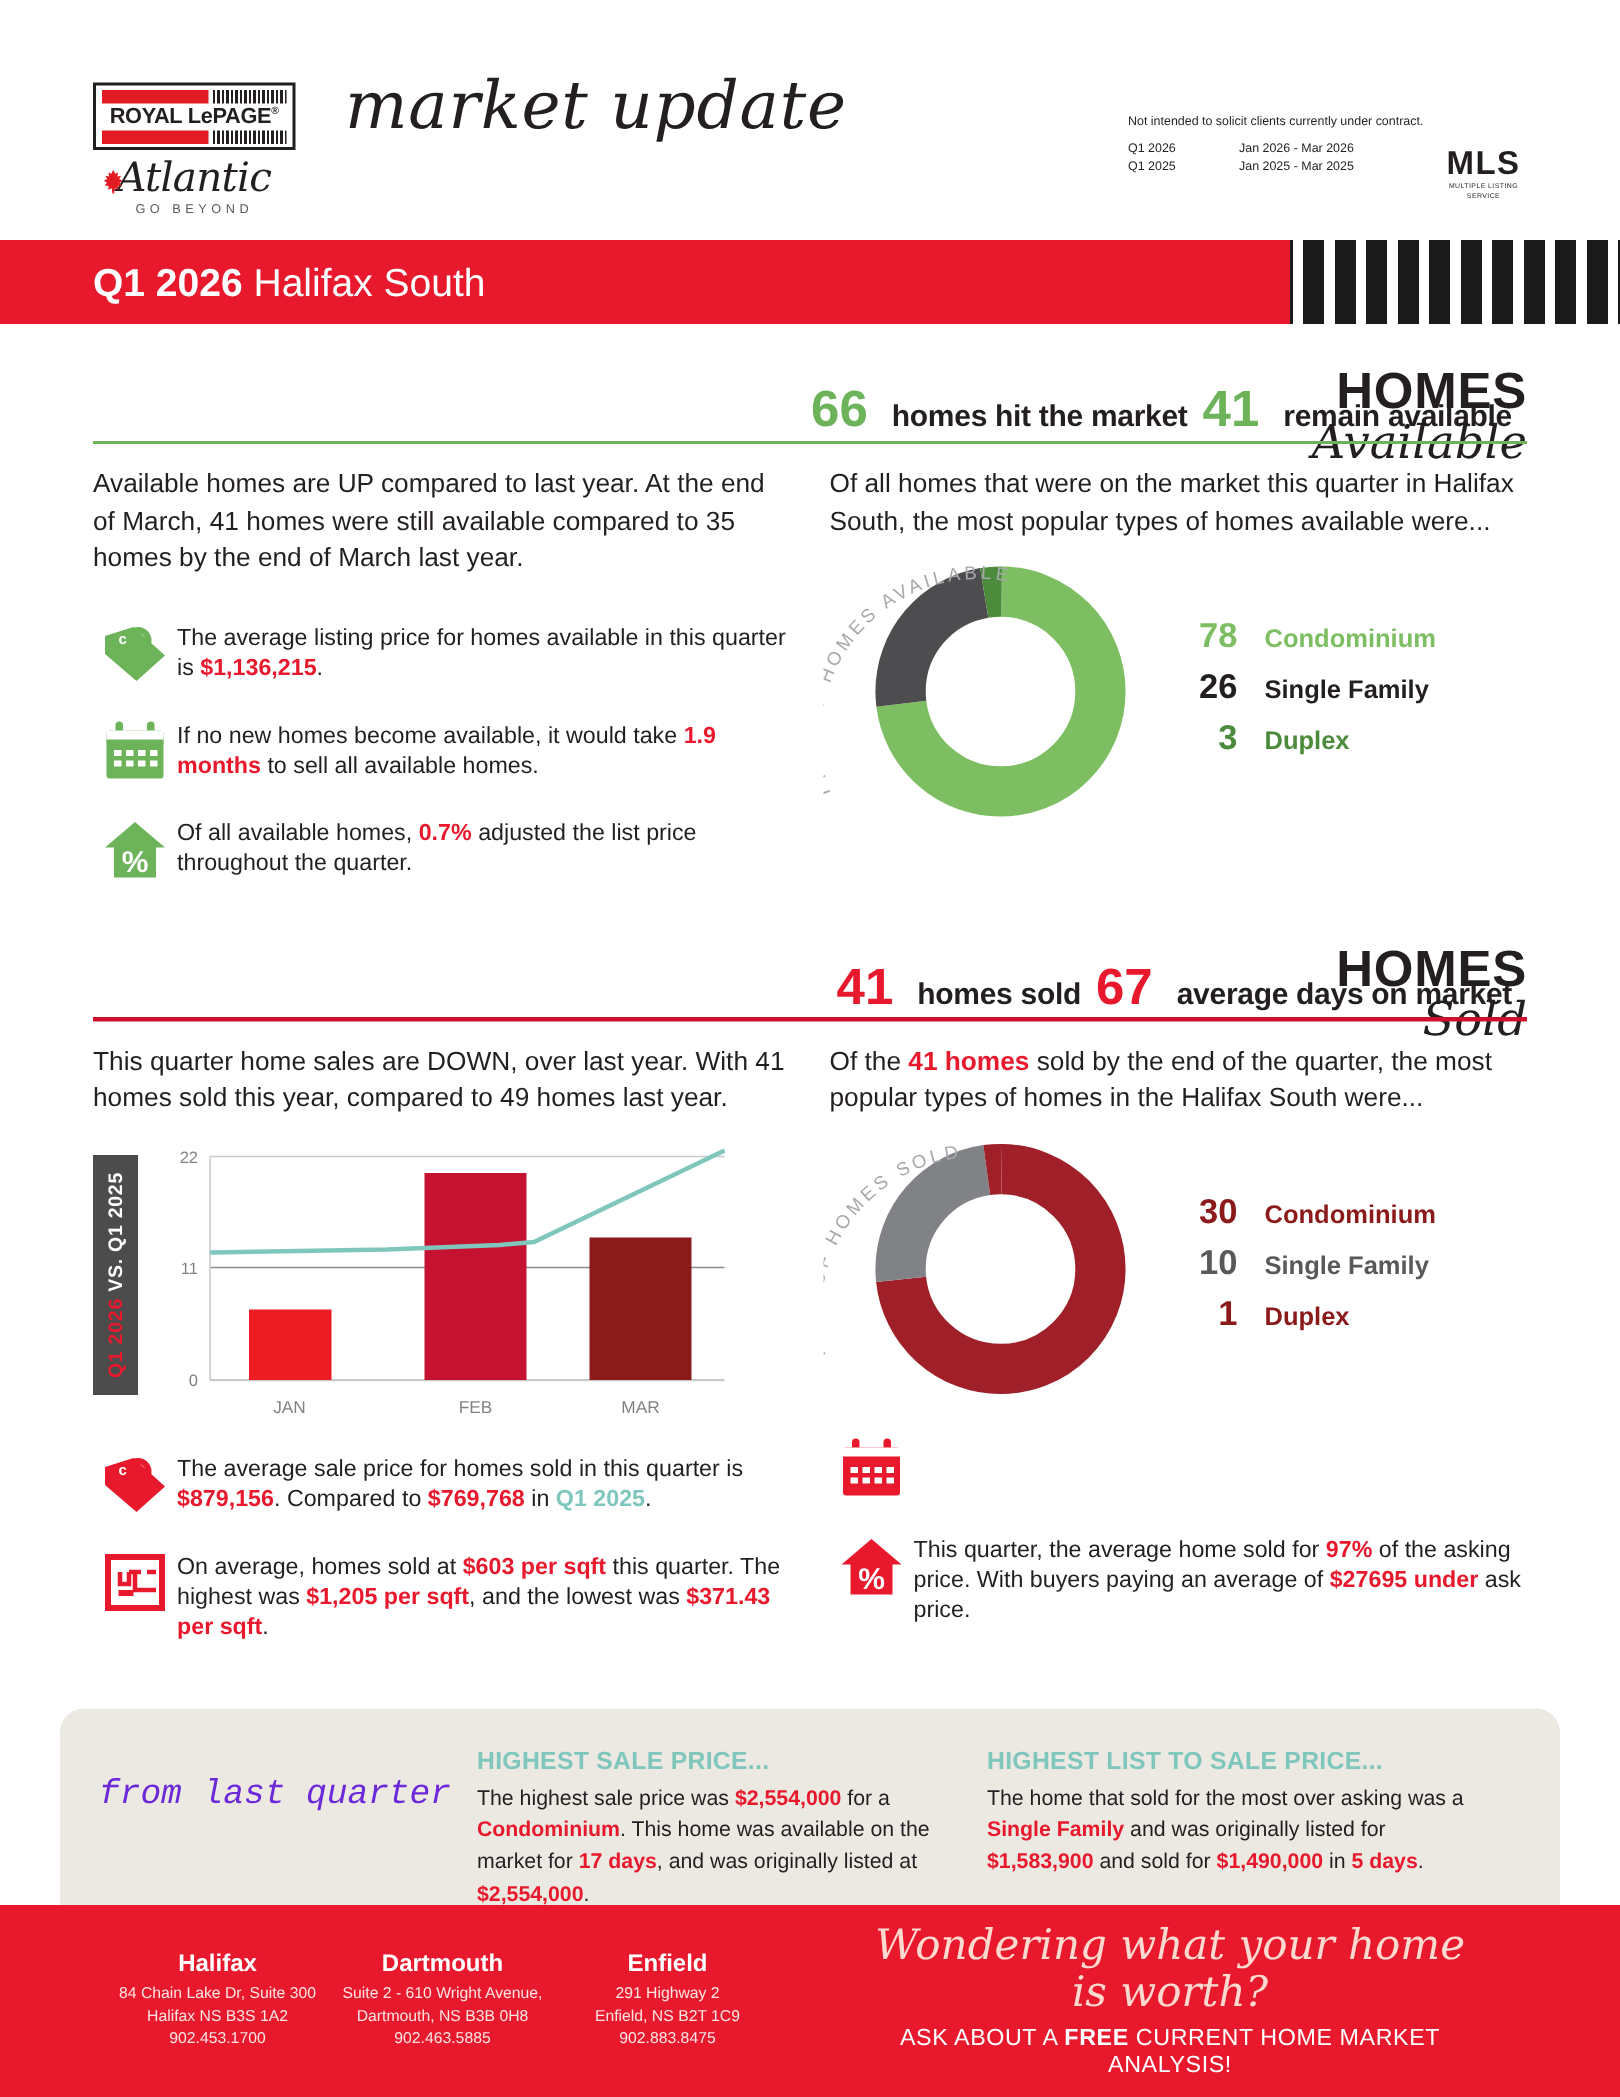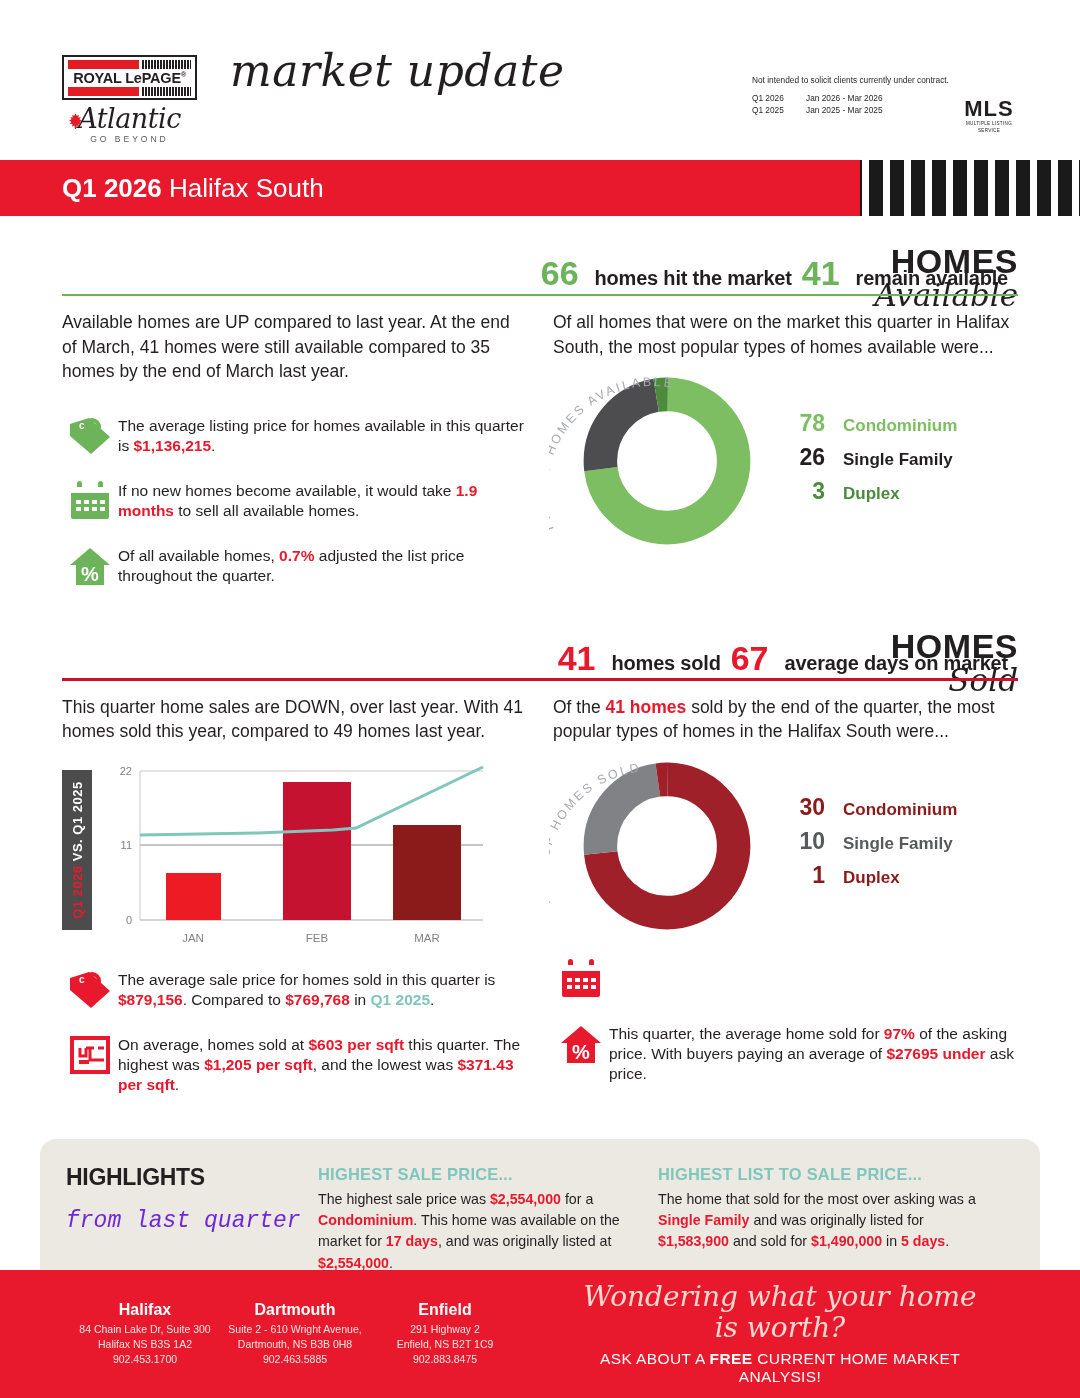--- a/index.html
+++ b/index.html
@@ -176,21 +176,21 @@
     <div class="title-script">market update</div>
   </div>
 
   <div class="disclaimer">
     <p>Not intended to solicit clients currently under contract.</p>
     <div class="disc-table">
       <div class="disc-rows">
         <div class="col1" style="width:54px">Q1 2026</div>
         <div class="col1" style="width:54px">Q1 2025</div>
       </div>
-      <div class="disc-rows" style="">
+      <div class="disc-rows" style="margin-left:20px">
         <div>Jan 2026 - Mar 2026</div>
         <div>Jan 2025 - Mar 2025</div>
       </div>
     </div>
     <div class="mls-logo">
       <div class="mls-letters">MLS</div>
       <div class="mls-sub">MULTIPLE LISTING SERVICE</div>
     </div>
   </div>
 </div>
@@ -457,21 +457,20 @@
           </div>
         </div>
       </div>
     </div>
   </div>
 </div>
 
 <div class="highlights">
   <div class="hl-title-col">
     <div class="hl-title">
-      <div>HIGHLIGHTS</div>
     </div>
     <div class="hl-script">from last quarter</div>
   </div>
 
   <div class="hl-col">
     <div class="hl-head">HIGHEST SALE PRICE...</div>
     <div class="hl-body">
       <span>The highest sale price was </span><span class="hl-red">$2,554,000</span><span> for a </span><span class="hl-red">Condominium</span><span>. This home was available on the market for </span><span class="hl-red">17 days</span><span>, and was originally listed at </span><span class="hl-red">$2,554,000</span><span>.</span>
     </div>
   </div>

